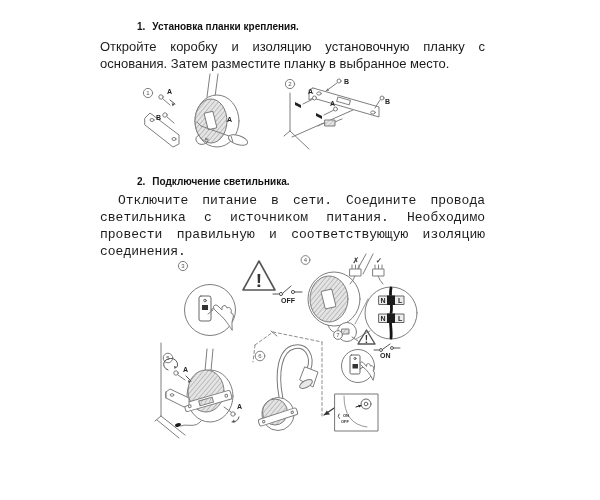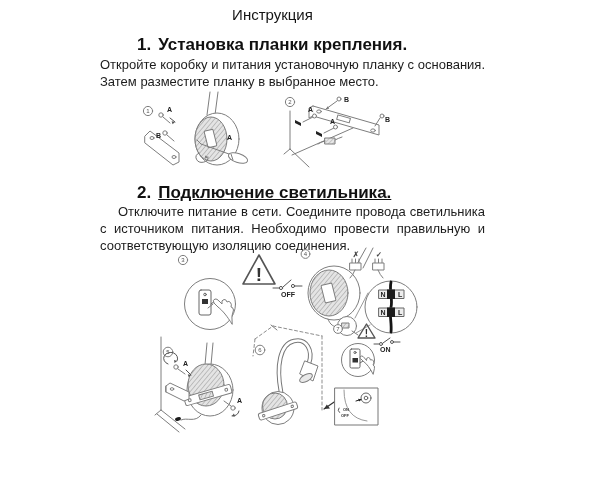--- a/index.html
+++ b/index.html
@@ -3,49 +3,48 @@
 <meta charset="utf-8">
 <style>
   html,body{margin:0;padding:0;background:#fff;}
   .page{
     position:relative;width:600px;height:500px;background:#fff;overflow:hidden;
     font-family:"Liberation Sans", sans-serif;color:#1f1f1f;
     padding-top:6px;box-sizing:border-box;
   }
   .doc-title{width:545px;text-align:center;font-size:15px;line-height:18px;color:#141414;}
   .content{margin-left:100px;width:385px;}
-  .sec-heading{margin:13px 0 0 37px;font-size:17px;line-height:16px;font-weight:bold;color:#111;}
+  .sec-heading{margin:13px 0 0 37px;font-size:10px;line-height:16px;font-weight:bold;color:#111;}
   .sec-heading .num{display:inline-block;margin-right:7px;}
-  .sec-heading.tight{margin-top:9px;text-decoration:underline;}
+  .sec-heading.tight{margin-top:16px;}
   p.body{margin:3px 0 0 0;font-size:13px;line-height:17px;text-align:justify;color:#1c1c1c;}
-  p.body.indent{text-indent:18px;margin-top:2px;}
+  p.body.indent{text-indent:18px;margin-top:2px;font-family:Liberation Mono, monospace;}
   .figrow{position:relative;width:385px;overflow:visible;}
   .figrow svg{position:absolute;overflow:visible;}
   #row1{height:86px;}
   #row2{height:76px;}
   #row3{height:106px;}
   svg{stroke-linecap:round;stroke-linejoin:round;}
   svg text{font-family:"Liberation Sans", sans-serif;stroke:none;}
   .lbl{font-size:7px;font-weight:bold;fill:#222;}
   .stepnum{font-size:6px;fill:#555;}
   .tiny{font-size:4px;font-weight:bold;fill:#333;}
 </style>
 </head>
 <body>
 
 <div class="page">
 
-  <div class="doc-title">Инструкция</div>
 
   <div class="content">
 
     <div class="sec-heading">
       <span class="num">1.</span><span>Установка планки крепления.</span>
     </div>
-    <p class="body">Откройте коробку и питания установочную планку с основания. Затем разместите планку в выбранное место.</p>
+    <p class="body">Откройте коробку и изоляцию установочную планку с основания. Затем разместите планку в выбранное место.</p>
 
     <div class="figrow" id="row1">
 
       <svg style="left:37px;top:1px;" width="135" height="86" viewBox="0 0 135 86">
         <defs>
           <pattern id="hp1" width="3.5" height="3.5" patternUnits="userSpaceOnUse" patternTransform="rotate(40)">
             <rect width="3.5" height="3.5" fill="#e4e4e4"></rect>
               <line x1="0" y1="0" x2="0" y2="3.5" stroke="#969696" stroke-width="1"></line>
           </pattern>
         </defs>

